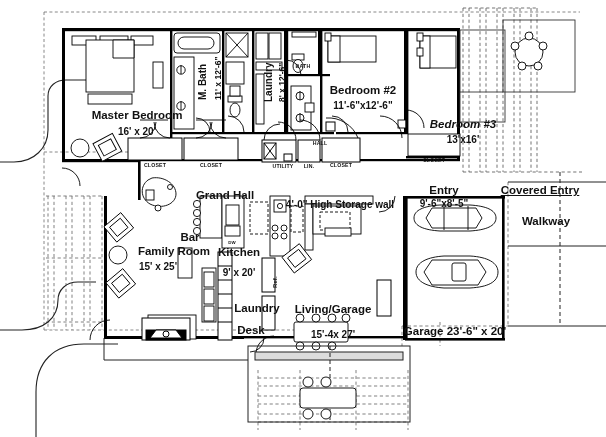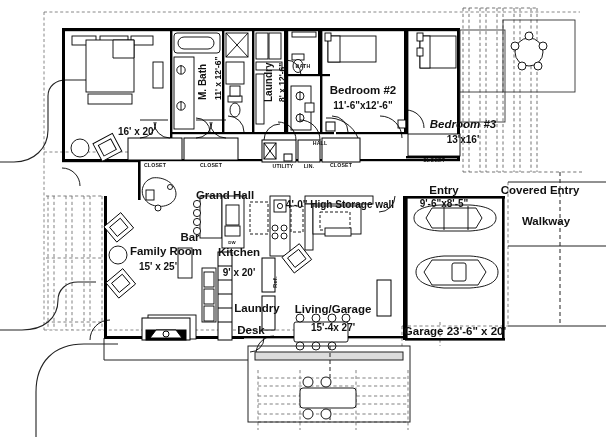--- a/index.html
+++ b/index.html
@@ -435,55 +435,56 @@
       <path d="M508 326 L606 326"></path>
       <path d="M560 172 L560 326" stroke-dasharray="4,3"></path>
     </g>
 
     <g stroke="#222" stroke-width="1" fill="none">
       <path d="M104 338 L104 360"></path>
       <path d="M104 360 L248 360"></path>
     </g>
   </svg>
 
+  <div class="lbl big c" style="left:137px;top:92px;">Master Bedroom</div>
   <div class="lbl med c" style="left:137px;top:110px;">16' x 20'</div>
 
   <div class="lbl med rot" style="left:198px;top:100px;transform:rotate(-90deg);transform-origin:0 0;">M. Bath</div>
   <div class="lbl sm rot" style="left:214px;top:100px;transform:rotate(-90deg);transform-origin:0 0;">11' x 12'-6"</div>
 
   <div class="lbl med rot" style="left:264px;top:102px;transform:rotate(-90deg);transform-origin:0 0;">Laundry</div>
   <div class="lbl sm rot" style="left:278px;top:102px;transform:rotate(-90deg);transform-origin:0 0;">8' x 12'-6"</div>
 
   <div class="lbl big c" style="left:363px;top:67px;">Bedroom #2</div>
   <div class="lbl med c" style="left:363px;top:84px;">11'-6"x12'-6"</div>
 
   <div class="lbl big c" style="left:463px;top:101px;font-style:italic;">Bedroom #3</div>
   <div class="lbl med c" style="left:463px;top:118px;">13'x16'</div>
 
   <div class="lbl big c" style="left:444px;top:167px;">Entry</div>
   <div class="lbl med c" style="left:444px;top:182px;">9'-6"x8'-5"</div>
 
-  <div class="lbl big c" style="left:540px;top:167px;">Covered Entry</div>
+  <div class="lbl big c" style="left:540px;top:167px;text-decoration:underline;">Covered Entry</div>
   <div class="lbl big c" style="left:546px;top:198px;">Walkway</div>
 
   <div class="lbl big c" style="left:225px;top:172px;">Grand Hall</div>
 
-  <div class="lbl big c" style="left:166px;top:228px;">Family Room</div>
+  <div class="lbl big c" style="left:174px;top:228px;">Family Room</div>
   <div class="lbl med c" style="left:158px;top:245px;">15' x  25'</div>
 
   <div class="lbl big c" style="left:190px;top:214px;">Bar</div>
 
   <div class="lbl big c" style="left:239px;top:229px;">Kitchen</div>
   <div class="lbl med c" style="left:239px;top:251px;">9' x  20'</div>
 
   <div class="lbl big c" style="left:257px;top:285px;">Laundry</div>
   <div class="lbl big c" style="left:251px;top:307px;">Desk</div>
 
   <div class="lbl big c" style="left:333px;top:286px;">Living/Garage</div>
-  <div class="lbl med c" style="left:333px;top:306px;text-align:right;">15'-4x 27'</div>
+  <div class="lbl med c" style="left:333px;top:313px;text-align:right;">15'-4x 27'</div>
 
   <div class="lbl big c" style="left:455px;top:308px;">Garage 23'-6" x 20'</div>
 
   <div class="lbl med c" style="left:340px;top:183px;">4'-0" High Storage wall</div>
 
   <div class="lbl tiny c" style="left:155px;top:146px;">CLOSET</div>
   <div class="lbl tiny c" style="left:211px;top:146px;">CLOSET</div>
   <div class="lbl tiny c" style="left:341px;top:146px;">CLOSET</div>
   <div class="lbl tiny c" style="left:434px;top:141px;">CLOSET</div>
   <div class="lbl tiny c" style="left:283px;top:147px;">UTILITY</div>

